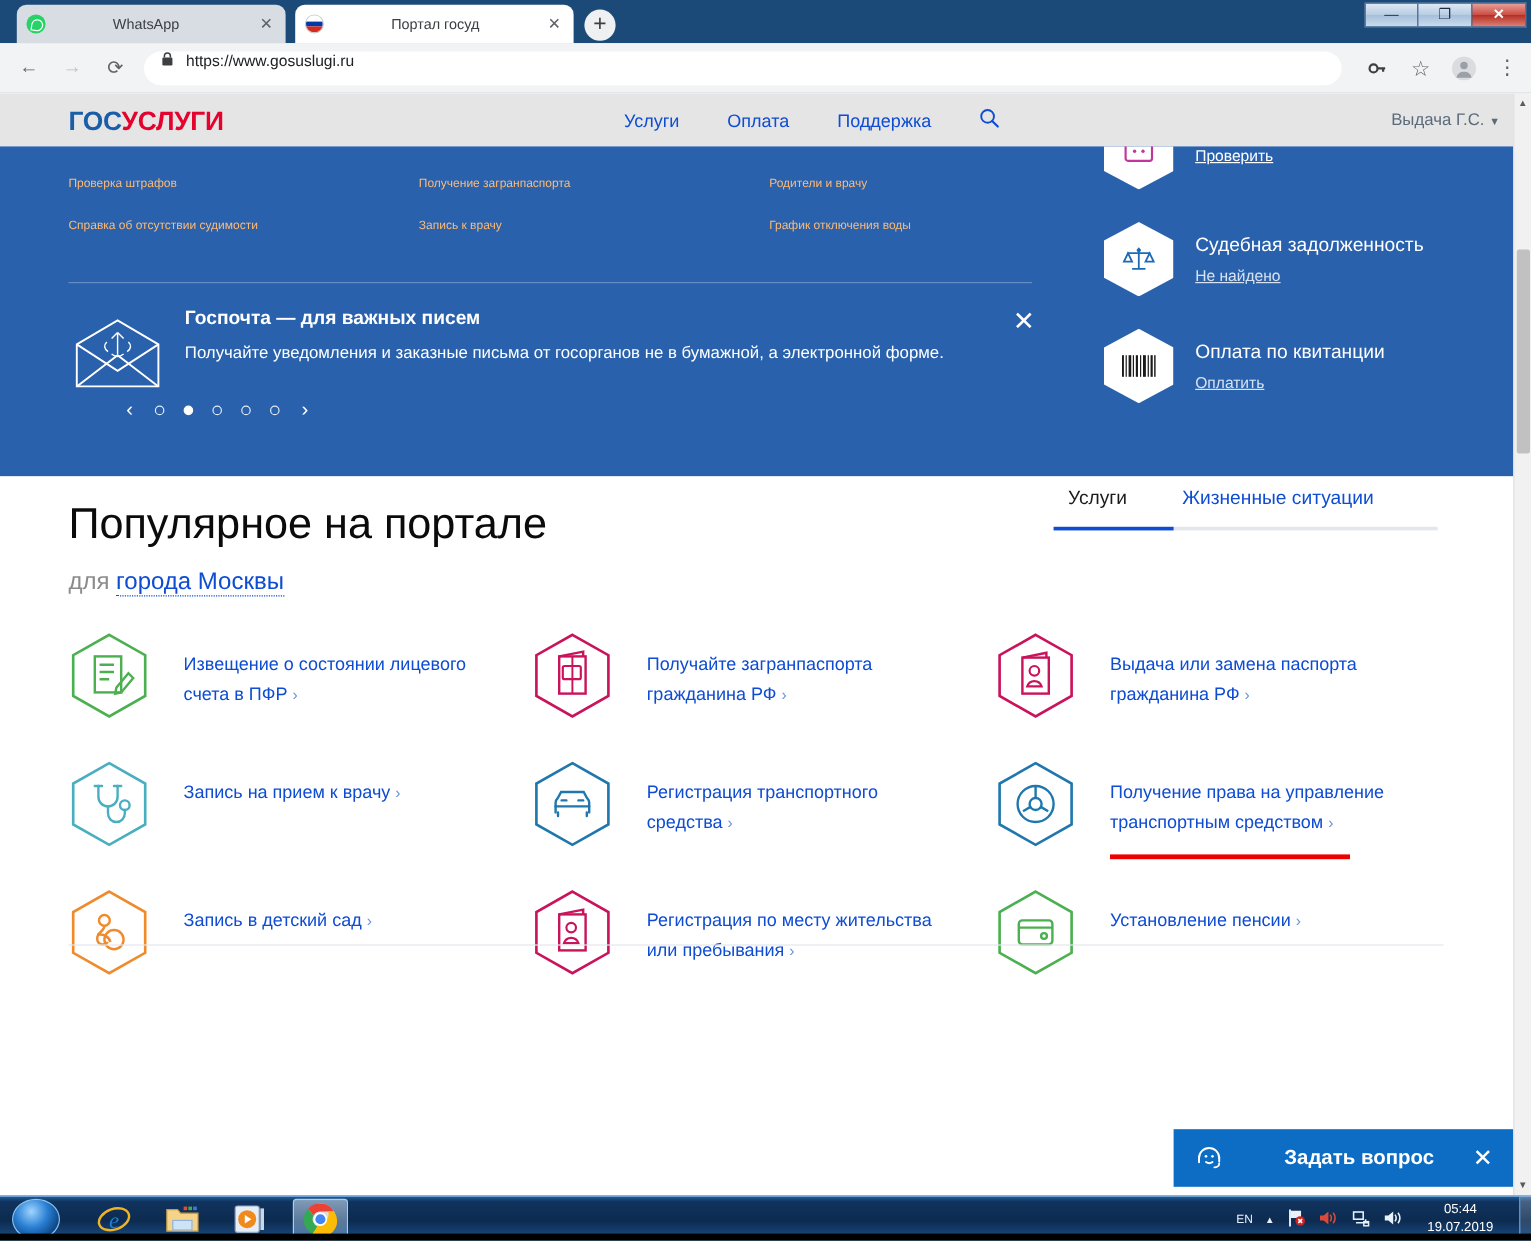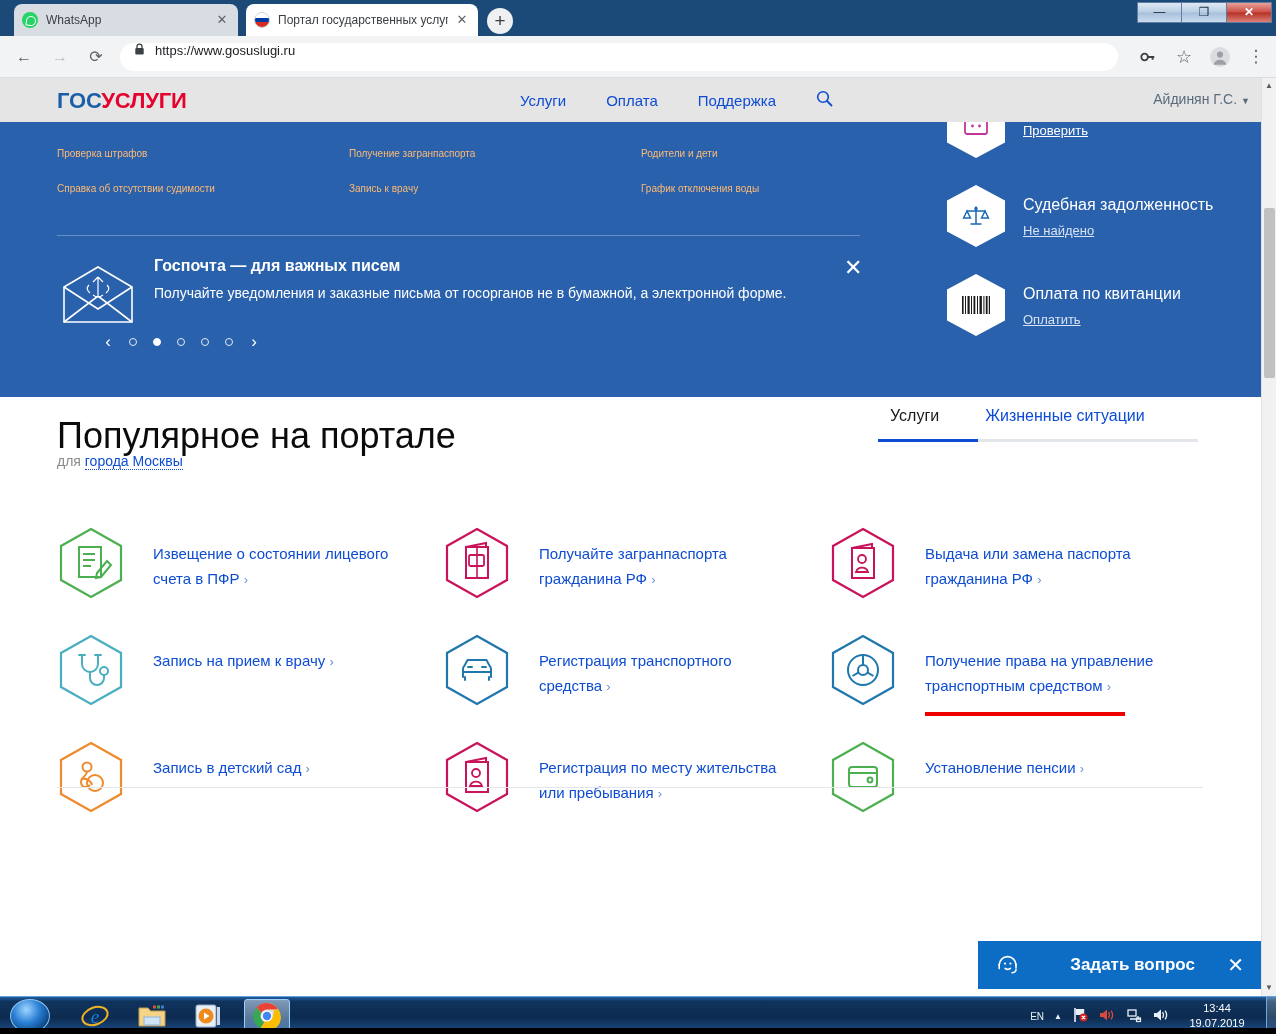--- a/index.html
+++ b/index.html
@@ -15,21 +15,21 @@
 
   .tabstrip {
     position: absolute; left: 0; top: 0; width: 1276px; height: 36px;
     background: #17406b;
     background: linear-gradient(to bottom, #1b4a78, #1b4a78);
   }
   .tab {
     position: absolute; top: 4px; height: 32px;
     border-radius: 8px 8px 0 0;
     display: flex; align-items: center; padding: 0 8px;
-    font-size: 12px; color: #3c4043; overflow: hidden;
+    font-size: 12px; color: #3c4043; overflow: hidden; gap: 48px;
   }
   .tab.inactive { background: #d8dde3; }
   .tab.active   { background: #ffffff; }
   .tab .favicon {
     width: 16px; height: 16px; margin-right: 8px; flex: 0 0 16px;
     border-radius: 50%; position: relative; overflow: hidden;
   }
   .fav-whatsapp { background: #25d366; }
   .fav-whatsapp::after {
     content: ""; position: absolute; left: 4px; top: 3.5px;
@@ -159,21 +159,21 @@
     font-weight: 300;
   }
   .dots { display: flex; gap: 0; }
   .dots span {
     width: 8px; height: 8px; border-radius: 50%;
     border: 1px solid #e2ebf5; margin: 0 8px;
   }
   .dots span.on { background: #fff; border-color: #fff; }
 
   
-  .hero-cards { position: absolute; left: 947px; top: -26px; }
+  .hero-cards { position: absolute; left: 920px; top: -26px; }
   .hcard { display: flex; align-items: flex-start; margin-bottom: 27px; }
   .hex {
     width: 58px; height: 62px; flex: 0 0 58px; position: relative;
   }
   .hex .hexbg {
     position: absolute; inset: 0; background: #fff;
     clip-path: polygon(50% 0%, 100% 25%, 100% 75%, 50% 100%, 0% 75%, 0% 25%);
   }
   .hex .glyph {
     position: absolute; inset: 0; display: flex;
@@ -186,22 +186,22 @@
   }
   .hcard-link.white { color: #ffffff; }
 
   
   .popular { position: relative; background: #fff; height: 400px; }
   .pop-title {
     position: absolute; left: 57px; top: 18px;
     font-size: 36px; color: #0b0b0b; font-weight: normal;
   }
   .pop-sub {
-    position: absolute; left: 57px; top: 56px;
-    font-size: 14px; color: #8b8b8b;
+    position: absolute; left: 57px; top: 77px;
+    font-size: 20px; color: #8b8b8b;
   }
   .pop-sub .city {
     color: #0d4cd3; border-bottom: 1px dotted #0d4cd3; cursor: pointer;
   }
   .tabs {
     position: absolute; left: 878px; top: 10px; width: 320px;
   }
   .tabs .row { display: flex; gap: 46px; padding-left: 12px; }
   .tabs .tabitem {
     font-size: 16px; padding-bottom: 14px; color: #0d4cd3;
@@ -382,30 +382,30 @@
         <a href="#">Оплата</a>
         <a href="#">Поддержка</a>
         <span class="search-ico">
           <svg width="17" height="17" viewBox="0 0 17 17" aria-hidden="true">
             <circle cx="7" cy="7" r="5.3" fill="none" stroke="#0d4cd3" stroke-width="1.6"></circle>
             <path d="M11 11l4.5 4.5" stroke="#0d4cd3" stroke-width="1.8" fill="none" stroke-linecap="round"></path>
           </svg>
         </span>
       </div>
       <div class="user-menu">
-        <span>Айдинян Г.С.</span><span class="caret">▼</span>
+        <span>Выдача Г.С.</span><span class="caret">▼</span>
       </div>
     </div>
 
     <div class="hero">
 
       <div class="quicklinks">
         <a href="#">Проверка штрафов</a>
         <a href="#">Получение загранпаспорта</a>
-        <a href="#">Родители и дети</a>
+        <a href="#">Родители и врачу</a>
         <a href="#">Справка об отсутствии судимости</a>
         <a href="#">Запись к врачу</a>
         <a href="#">График отключения воды</a>
       </div>
 
       <div class="hero-rule"></div>
 
       <div class="promo">
         <div class="promo-env">
           <svg width="76" height="60" viewBox="0 0 76 60" aria-hidden="true">
@@ -741,21 +741,21 @@
           <rect x="11.5" y="11" width="4" height="3.5" fill="none" stroke="#e8f1fa" stroke-width="1.2"></rect>
         </svg>
       </span>
       <span class="t">
         <svg width="17" height="16" viewBox="0 0 17 16" aria-hidden="true">
           <path d="M2 6h3l4-3.5v11L5 10H2z" fill="#e8f1fa"></path>
           <path d="M10.5 5.2q2 2.8 0 5.6M13 3.6q3.2 4.4 0 8.8" stroke="#e8f1fa" stroke-width="1.3" fill="none"></path>
         </svg>
       </span>
       <span class="clock">
-        <span>13:44</span><br>
+        <span>05:44</span><br>
         <span>19.07.2019</span>
       </span>
       <span class="showdesk"></span>
     </div>
   </div>
 
   <div class="blackbar"></div>
 </div>
 
 </body></html>

